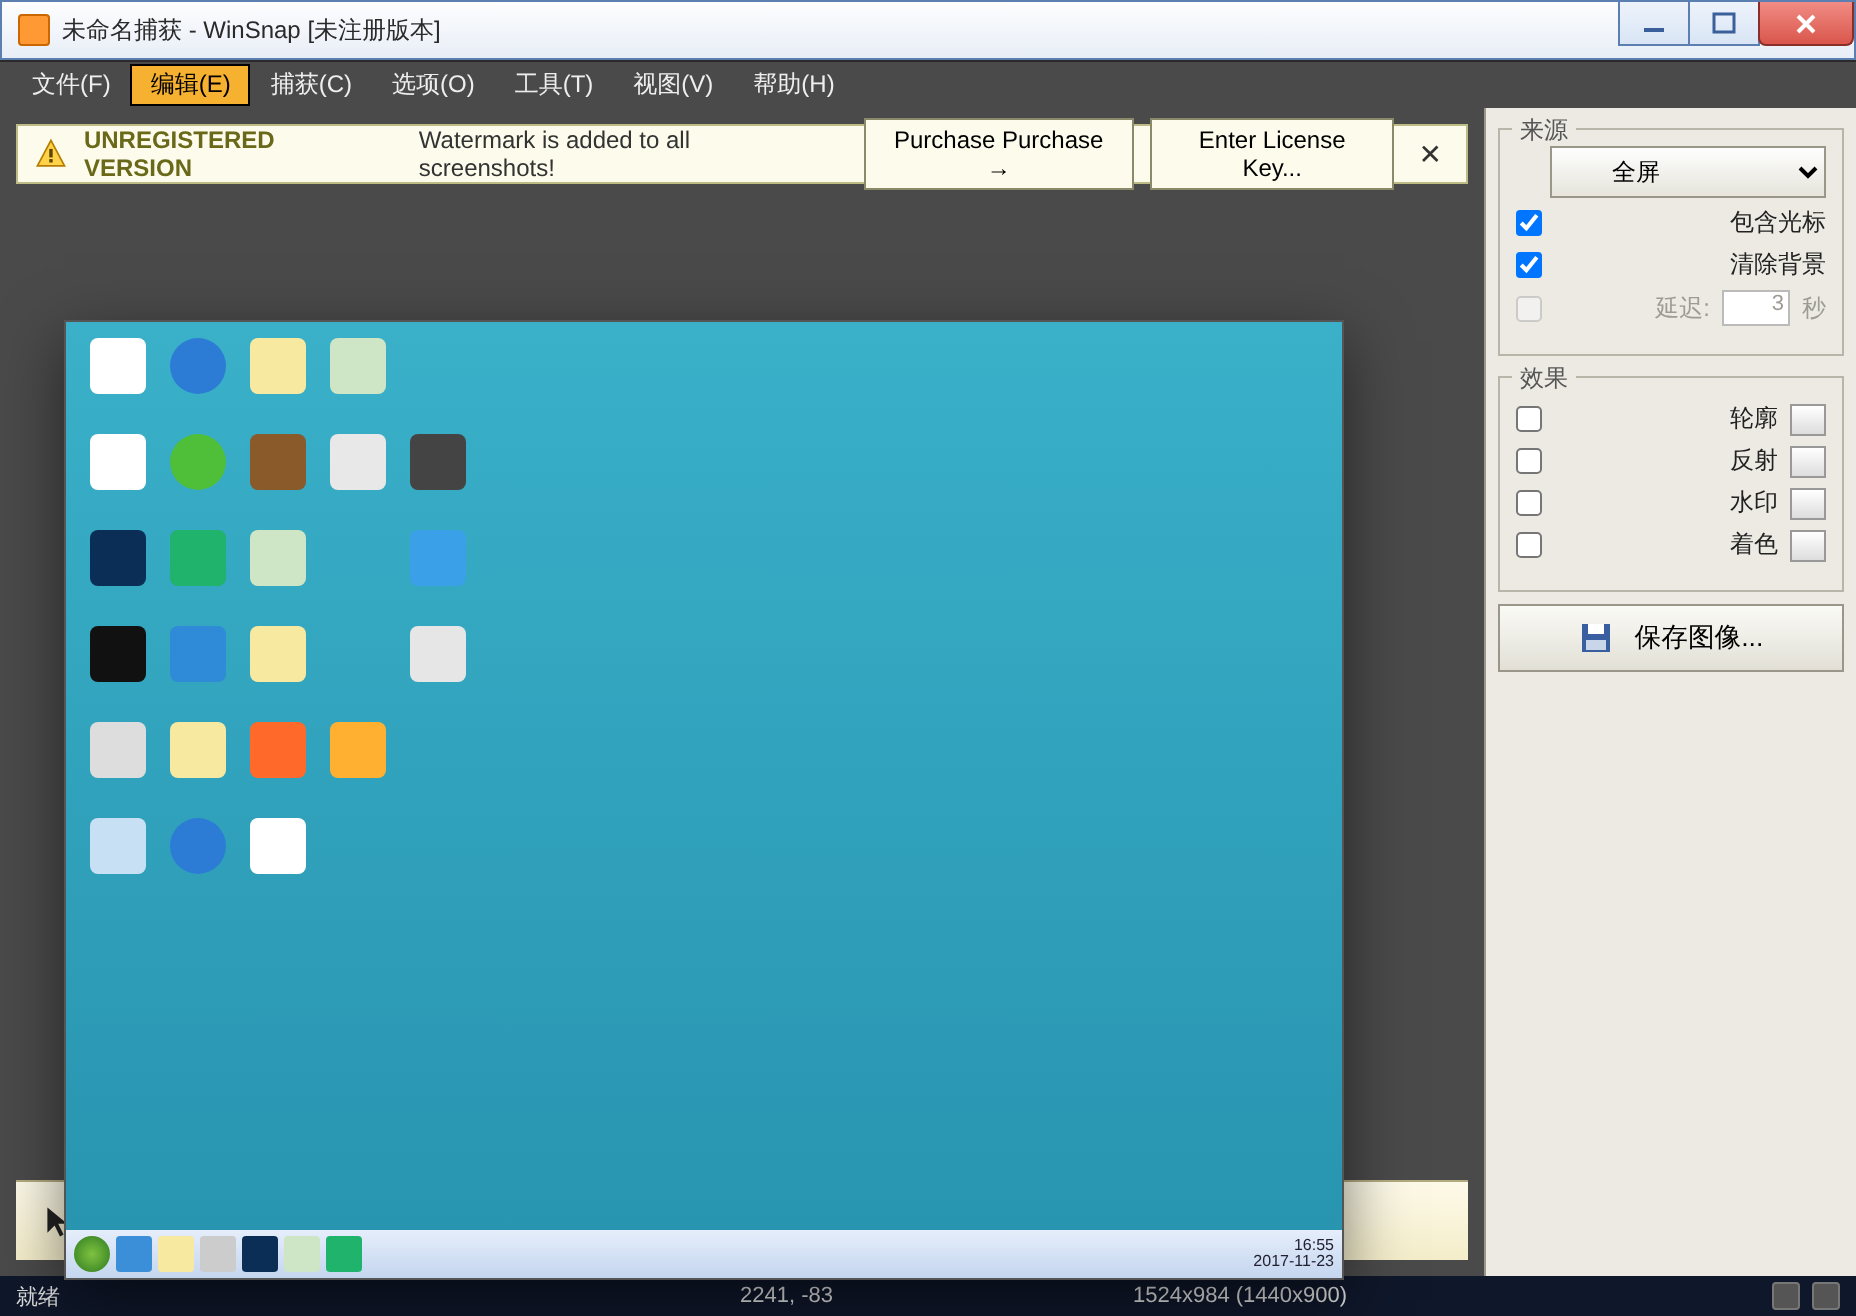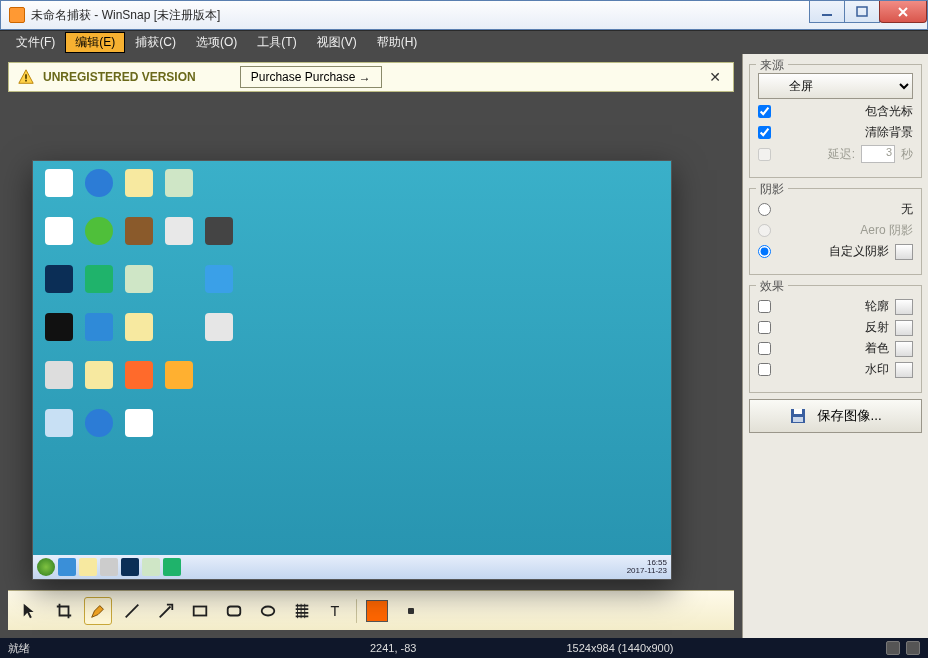--- a/index.html
+++ b/index.html
@@ -25,21 +25,21 @@
 .notice .spacer { width: 8px; }
 .noticebtn { border: 1px solid #8a8a6a; background: #fdfcec; padding: 3px 10px; font-size: 12px; cursor: default; }
 .notice .closex { margin-left: auto; font-size: 14px; padding: 0 4px; cursor: default; }
 
 .shell { display: flex; height: calc(100% - 30px - 24px - 20px); }
 .mainarea { flex: 1; background: #4a4a4a; display: flex; flex-direction: column; }
 
 
 .canvaszone { flex: 1; padding: 0 8px 8px; display: flex; position: relative; }
 .canvaswrap { flex: 1; background: #4a4a4a; position: relative; }
-.screenshot { position: absolute; left: 24px; top: 60px; width: 640px; height: 420px; background: linear-gradient(#3ab0c9,#2793af); box-shadow: 0 10px 30px rgba(0,0,0,.5); border:1px solid #555; }
+.screenshot { position: absolute; left: 24px; top: 60px; width: 640px; height: 480px; background: linear-gradient(#3ab0c9,#2793af); box-shadow: 0 10px 30px rgba(0,0,0,.5); border:1px solid #555; }
 .desktop { position:absolute; inset:0; }
 .deskicon { position:absolute; width:32px; text-align:center; font-size:8px; color:#fff; text-shadow:0 0 2px #000;}
 .deskicon .ic { width:28px; height:28px; margin:0 auto 1px; border-radius:4px; }
 .taskbar { position:absolute; left:0; right:0; bottom:0; height:24px; background:linear-gradient(#e6eefb,#c4d6ef); display:flex; align-items:center; padding:0 4px; gap:3px;}
 .taskbar .tb { width:18px; height:18px; background:#8ab; border-radius:2px;}
 .taskbar .start { background:radial-gradient(circle,#7fc241,#2d7a1f); border-radius:50%;}
 .taskbar .clock { margin-left:auto; color:#223; font-size:8px; text-align:right; line-height:1;}
 
 
 .toolstrip { height: 40px; background: linear-gradient(#fefae9,#f4edca); border-top: 1px solid #b2ab80; display: flex; align-items: center; padding: 0 8px; gap: 6px; margin:0 8px 8px; }
@@ -56,21 +56,21 @@
 .panelbtn .ico { width:18px; height:16px; }
 .group { border: 1px solid #b8b5a9; padding: 8px 8px 10px; position: relative; margin-top:4px; }
 .group > .title { position: absolute; top: -8px; left: 6px; background: #eceae3; padding: 0 4px; color:#555;}
 .row { display:flex; align-items:center; gap:6px; margin:4px 0; }
 .row label { flex:1;text-align:right; }
 .row input[type=checkbox], .row input[type=radio] { margin:0; }
 .row .swbtn { width:18px;height:16px;border:1px solid #999;background:linear-gradient(#fff,#ddd);}
 .row.disabled { color:#9c9c92; }
 .delaybox { width:34px; height:18px; border:1px solid #bbb; background:#fff; text-align:right; padding-right:2px; font-size:11px; }
 select.srcsel { width:100%; height:26px; border:1px solid #9a968a; background:linear-gradient(#fefefe,#e6e4db); padding-left:26px; font-size:12px; position:relative;}
-.srcwrap { position:relative; }
+.srcwrap { position:relative;margin-left:17px; }
 .srcwrap .mon { position:absolute; left:6px; top:5px; width:16px;height:14px; }
 
 
 .statusbar { height: 20px; background: #0f172a; color: #ddd; font-size: 11px; display: flex; align-items: center; padding: 0 8px; gap: 40px; }
 .statusbar .right { margin-left:auto; display:flex; gap:6px; align-items:center;}
 .sbicon{width:14px;height:14px;border:1px solid #777;background:#555;border-radius:2px;}
 </style>
 </head>
 <body>
 
@@ -110,22 +110,24 @@
   <div class="mainarea">
 
     <div class="notice">
       <svg class="warn" viewBox="0 0 20 20">
           <path d="M10 2 L18 17 H2 Z" fill="#ffd24a" stroke="#b57e00"></path>
           <rect x="9" y="7" width="2" height="5" fill="#5a4400"></rect>
           <rect x="9" y="13" width="2" height="2" fill="#5a4400"></rect>
         </svg>
       <b>UNREGISTERED VERSION</b>
       <span class="spacer"></span>
+      <span>Watermark is added to all screenshots!</span>
       <div style="width:12px"></div>
       <button class="noticebtn">Purchase Purchase →</button>
+      <button class="noticebtn">Enter License Key...</button>
       <div class="closex">✕</div>
     </div>
 
     <div class="canvaszone">
       <div class="canvaswrap">
         <div class="screenshot">
           <div class="desktop">
 
             <div class="deskicon" style="left:10px;top:8px">
                 <div class="ic" style="background:#fff"></div>
@@ -303,57 +305,41 @@
         <label>清除背景</label>
       </div>
       <div class="row disabled">
         <input type="checkbox" disabled="" style="">
         <label>延迟:</label>
         <span class="delaybox">3</span>
         <span>秒</span>
       </div>
     </div>
 
-    <div class="group">
-      <span class="title">阴影</span>
-      <div class="row">
-        <input type="radio" name="sh" style="">
-        <label>无</label>
-      </div>
-      <div class="row disabled">
-        <input type="radio" name="sh" disabled="" style="">
-        <label>Aero 阴影</label>
-      </div>
-      <div class="row">
-        <input type="radio" name="sh" checked="" style="">
-        <label>自定义阴影</label>
-        <div class="swbtn"></div>
-      </div>
-    </div>
 
     <div class="group">
       <span class="title">效果</span>
       <div class="row">
           <input type="checkbox" style="">
           <label>轮廓</label>
           <div class="swbtn"></div>
         </div>
       <div class="row">
           <input type="checkbox" style="">
           <label>反射</label>
           <div class="swbtn"></div>
         </div>
       <div class="row">
           <input type="checkbox" style="">
+          <label>水印</label>
+          <div class="swbtn"></div>
+        </div>
+      <div class="row">
+          <input type="checkbox" style="">
           <label>着色</label>
-          <div class="swbtn"></div>
-        </div>
-      <div class="row">
-          <input type="checkbox" style="">
-          <label>水印</label>
           <div class="swbtn"></div>
         </div>
     </div>
 
     <button class="panelbtn">
       <svg class="ico" viewBox="0 0 16 16">
           <rect x="1" y="1" width="14" height="14" fill="#3a5fa0"></rect>
           <rect x="4" y="1" width="8" height="5" fill="#fff"></rect>
           <rect x="3" y="9" width="10" height="5" fill="#c9d6ea"></rect>
         </svg>

